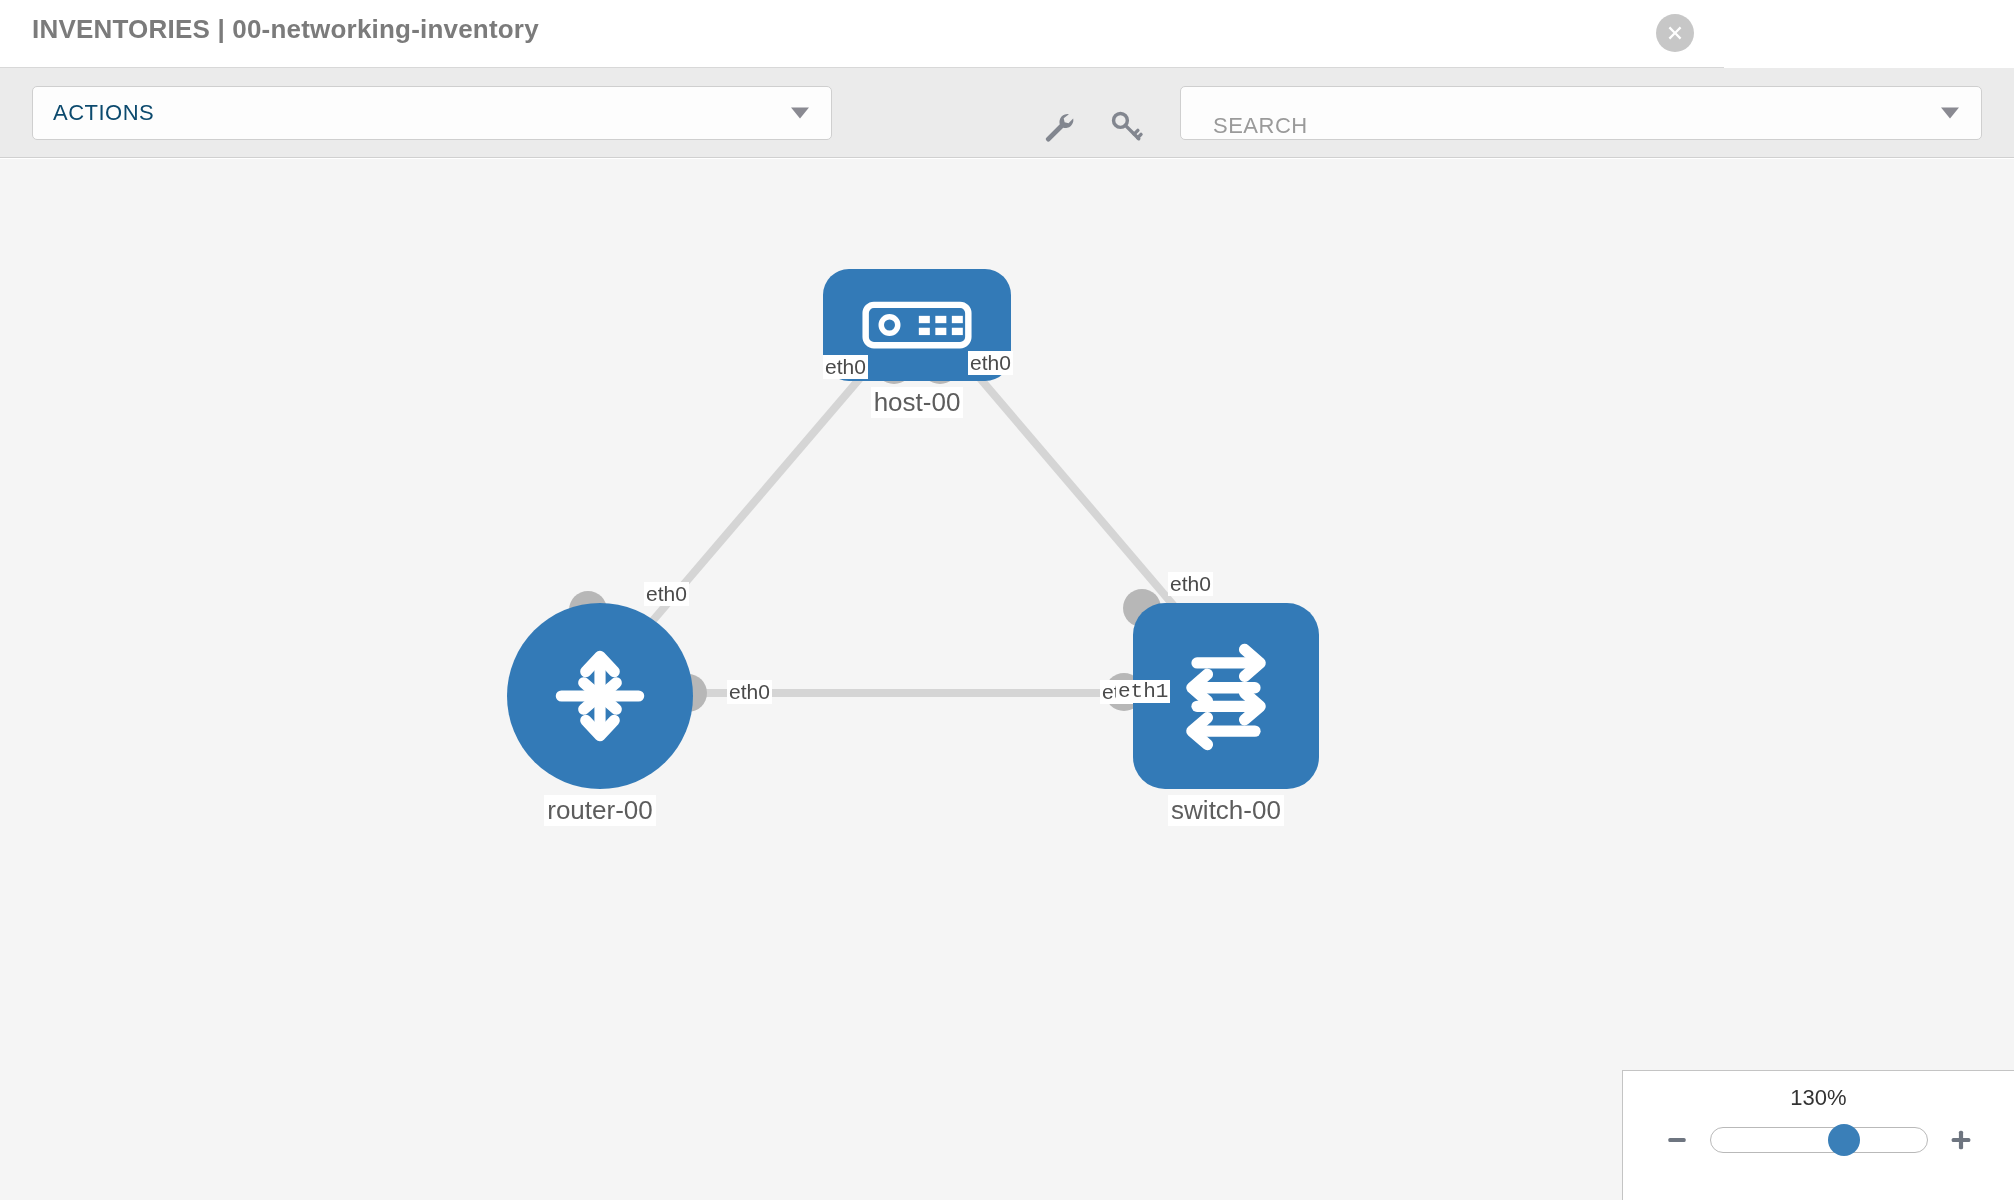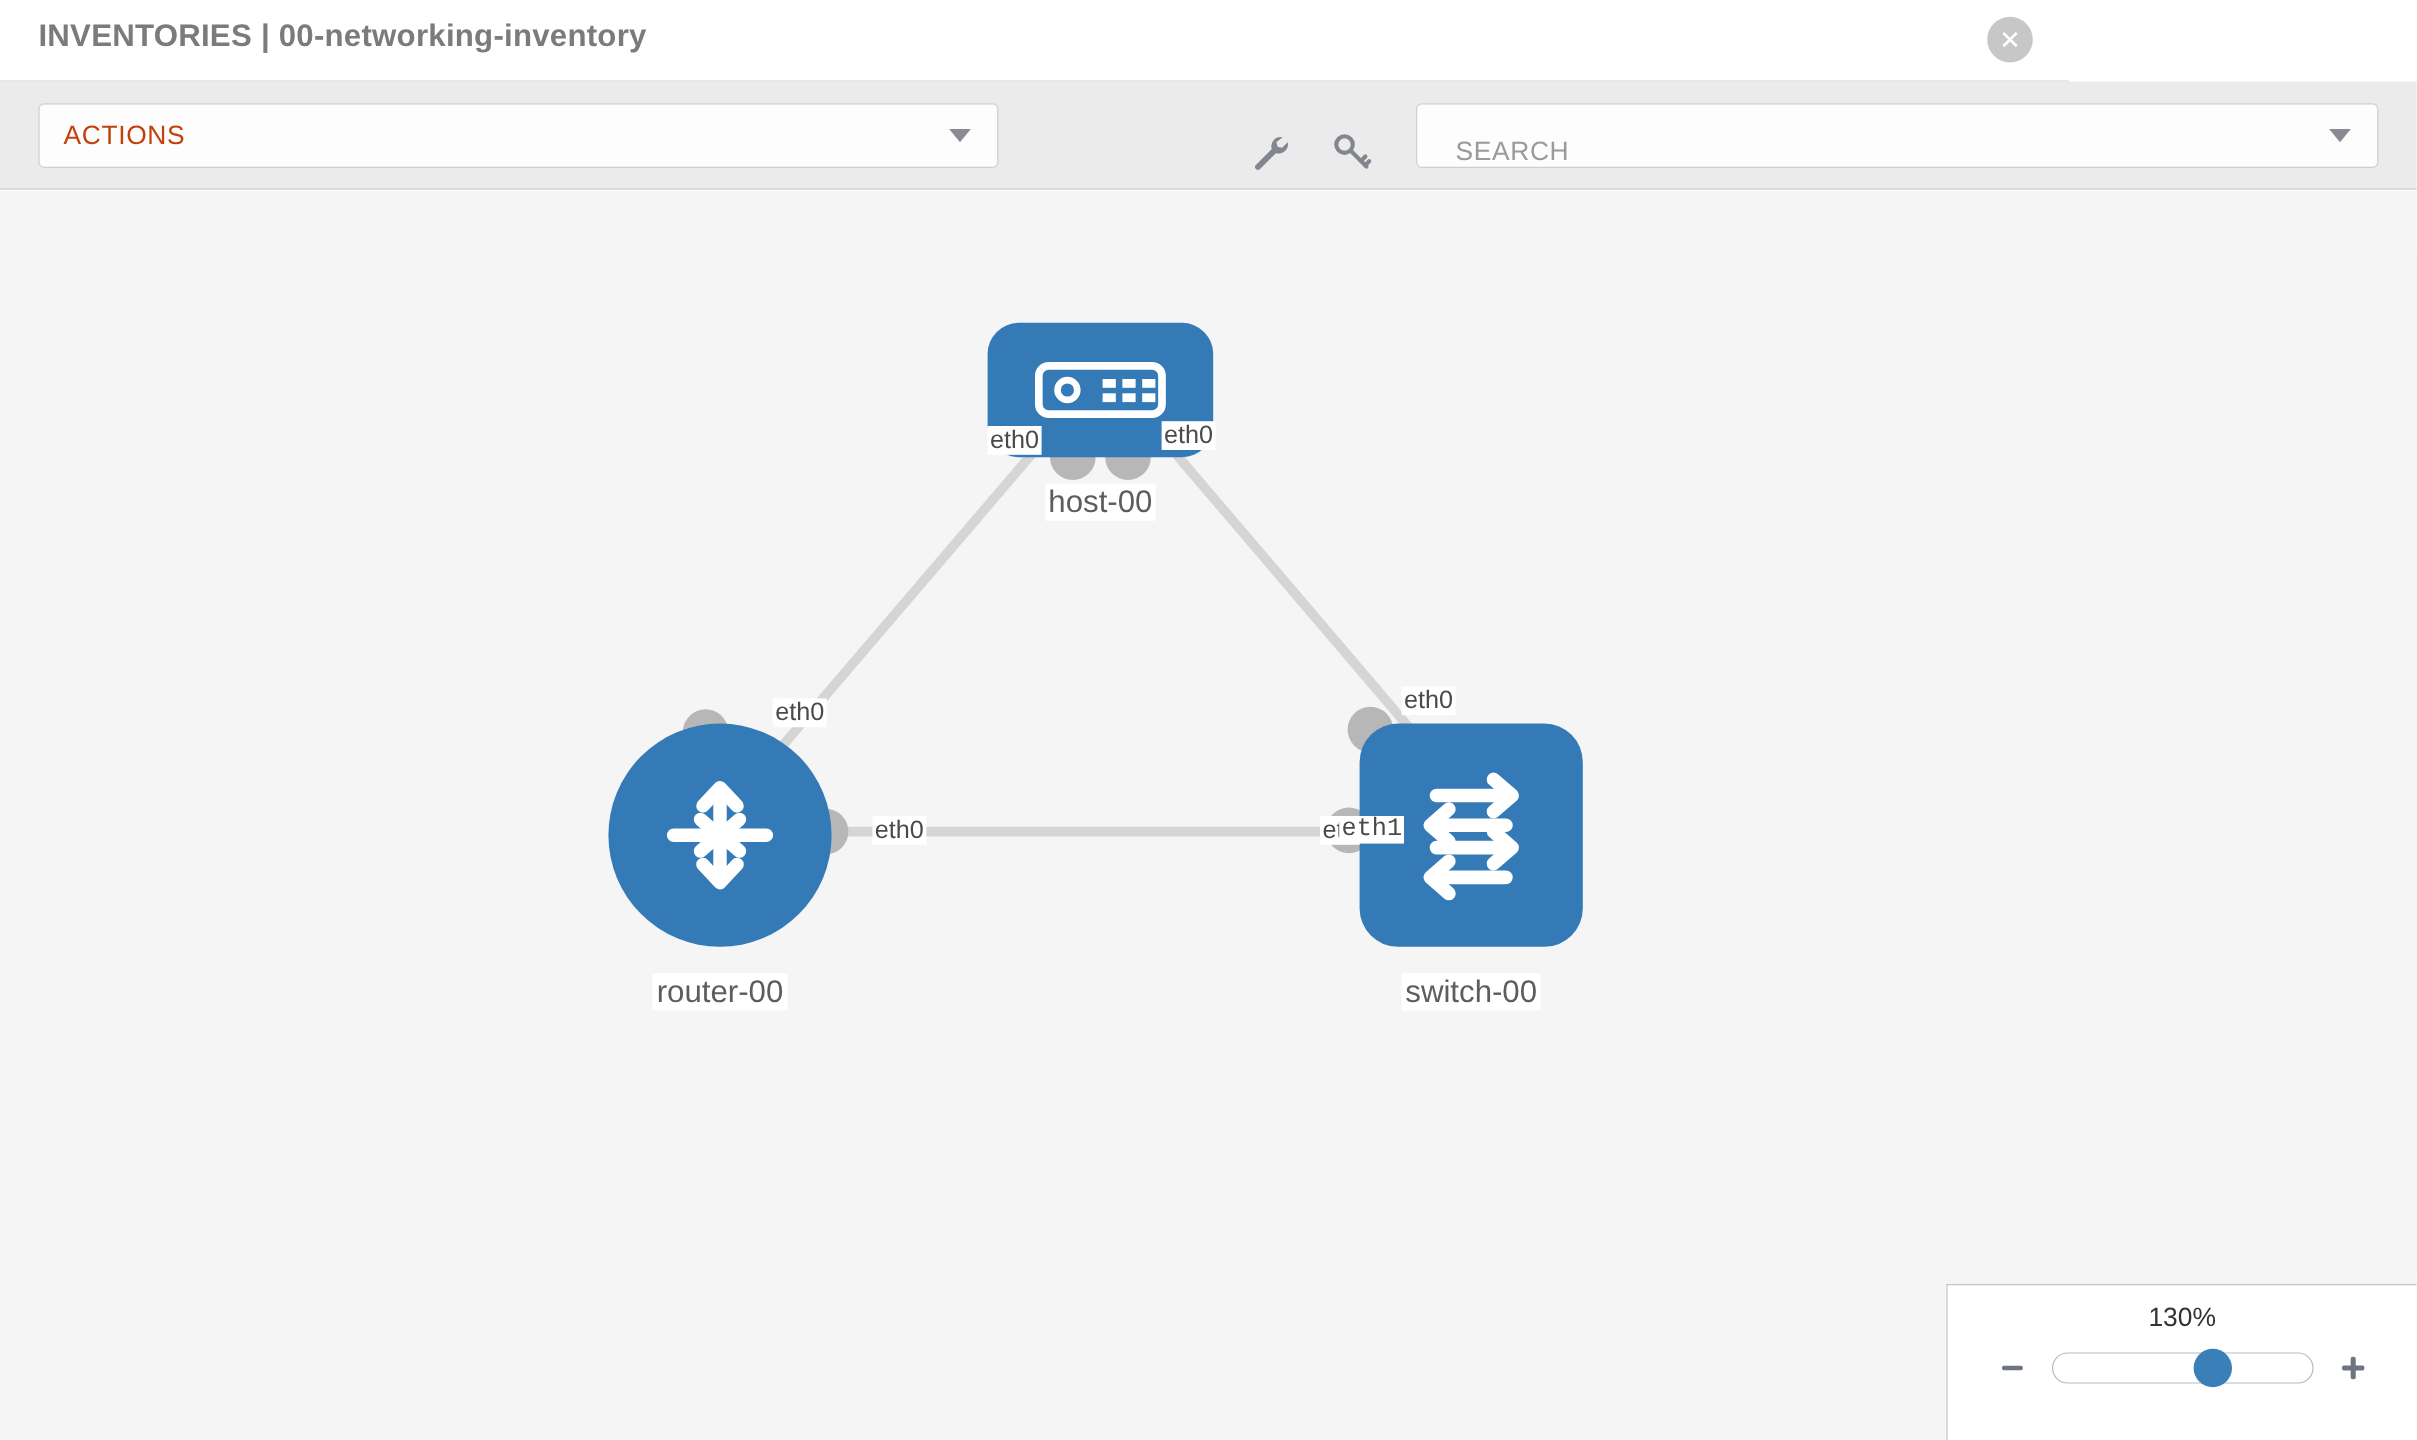--- a/index.html
+++ b/index.html
@@ -58,21 +58,21 @@
     width: 800px; height: 54px;
     background: #fdfdfd;
     border: 1px solid #cfcfcf;
     border-radius: 5px;
     display: flex; align-items: center;
     cursor: pointer;
   }
   .actions-select .label {
     margin-left: 20px;
     font-size: 22px;
-    color: #c2410c;
+    color: #0c4a6e;
     letter-spacing: 0.5px;
   }
   .caret {
     position: absolute; right: 22px; top: 50%;
     transform: translateY(-50%);
     width: 0; height: 0;
     border-left: 9px solid transparent;
     border-right: 9px solid transparent;
     border-top: 11px solid #8a8a92;
   }
@@ -125,21 +125,21 @@
     cursor: pointer;
   }
   .node-shape {
     background: #337ab7;
     display: flex; align-items: center; justify-content: center;
     position: relative; z-index: 3;
   }
   .node-shape.rounded { border-radius: 26px; }
   .node-shape.circle  { border-radius: 50%; }
   .node-label {
-    margin-top: 22px;
+    margin-top: 6px;
     font-size: 26px;
     color: #5d5d5d;
     background: #ffffff;
     padding: 0 3px;
     white-space: nowrap;
     position: relative; z-index: 4;
   }
 
   
   .nub {

